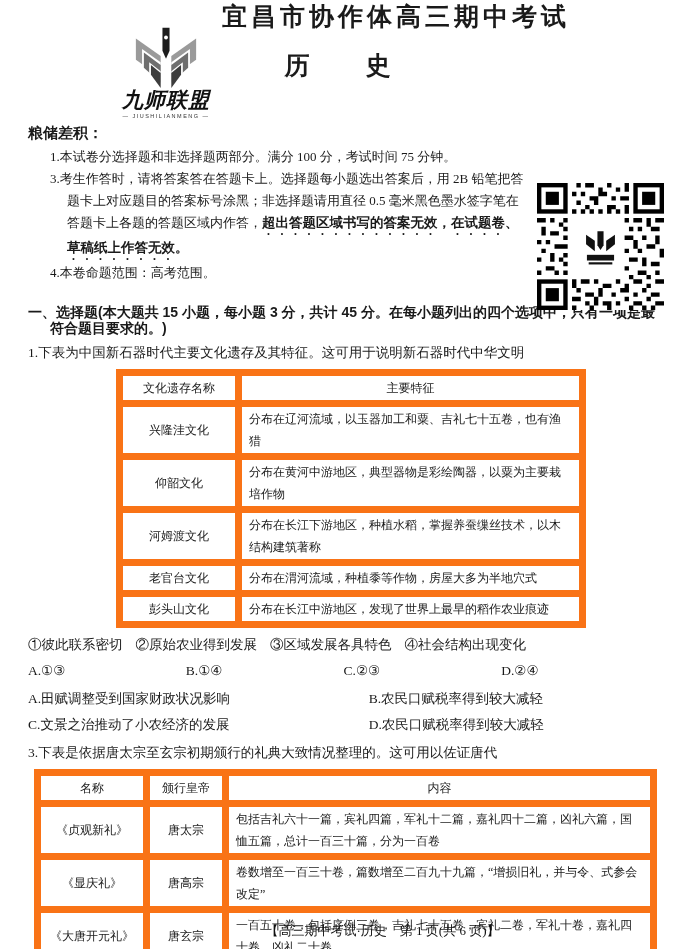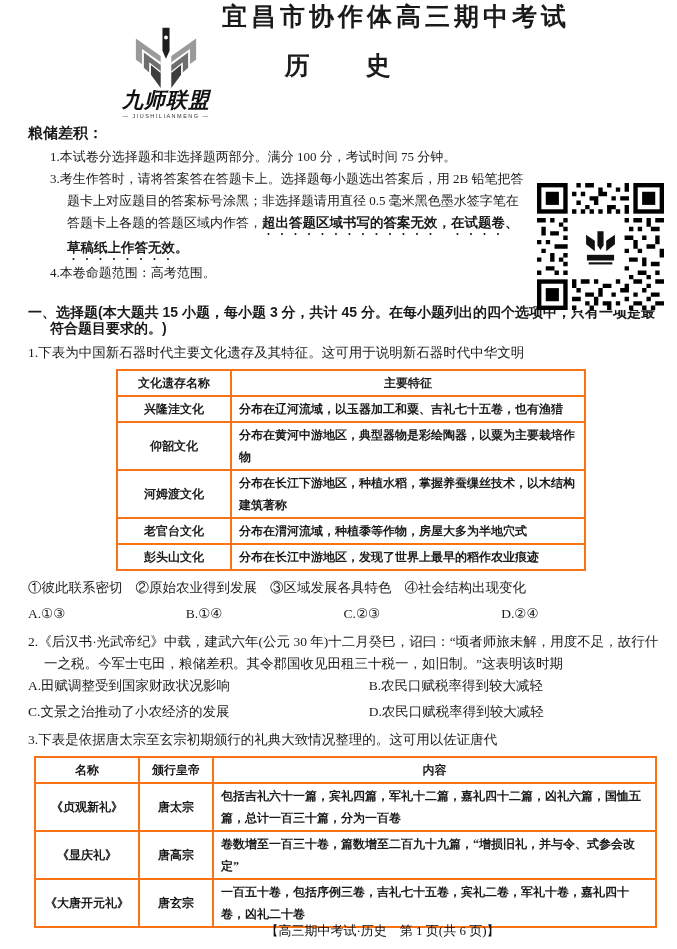--- a/index.html
+++ b/index.html
@@ -59,21 +59,21 @@
   
   .section-heading{
     margin:20px 18px 0 28px;
     font-family:"Liberation Sans","DejaVu Sans",sans-serif;
     font-weight:700;font-size:14px;line-height:16px;
     padding-left:22px;text-indent:-22px;
   }
   .question{margin:6px 18px 0 28px;font-size:13.5px;line-height:22px;}
   .q-stem{padding-left:16px;text-indent:-16px;}
   table{border-collapse:collapse;font-size:12px;}
-  td,th{border:2px solid #f97316;padding:1px 7px;line-height:22px;font-weight:bold;}
+  td,th{border:7px solid #f97316;padding:1px 7px;line-height:22px;font-weight:normal;}
   th{text-align:center;}
   .t1{width:470px;margin:5px 0 0 88px;}
   .t1 .col-name{width:98px;text-align:center;}
   .t3{width:623px;margin:5px 0 0 6px;}
   .t3 .col-title{width:88px;text-align:center;}
   .t3 .col-emp{width:58px;text-align:center;}
   .statements{margin-top:6px;}
   .statements span{margin-right:13px;}
   .abcd{display:flex;margin-top:4px;}
   .abcd span{flex:1;}
@@ -192,21 +192,20 @@
     </div>
     <div class="abcd">
       <span>A.①③</span>
         <span>B.①④</span>
         <span>C.②③</span>
         <span>D.②④</span>
     </div>
   </div>
 
   <div class="question">
-    <div class="q-stem">2.《后汉书·光武帝纪》中载，建武六年(公元 30 年)十二月癸巳，诏曰：“顷者师旅未解，用度不足，故行什一之税。今军士屯田，粮储差积。其令郡国收见田租三十税一，如旧制。”这表明该时期</div>
     <div class="q-options2">
       <span>A.田赋调整受到国家财政状况影响</span>
         <span>B.农民口赋税率得到较大减轻</span>
         <span>C.文景之治推动了小农经济的发展</span>
         <span>D.农民口赋税率得到较大减轻</span>
     </div>
   </div>
 
   <div class="question">
     <div class="q-stem">3.下表是依据唐太宗至玄宗初期颁行的礼典大致情况整理的。这可用以佐证唐代</div>

